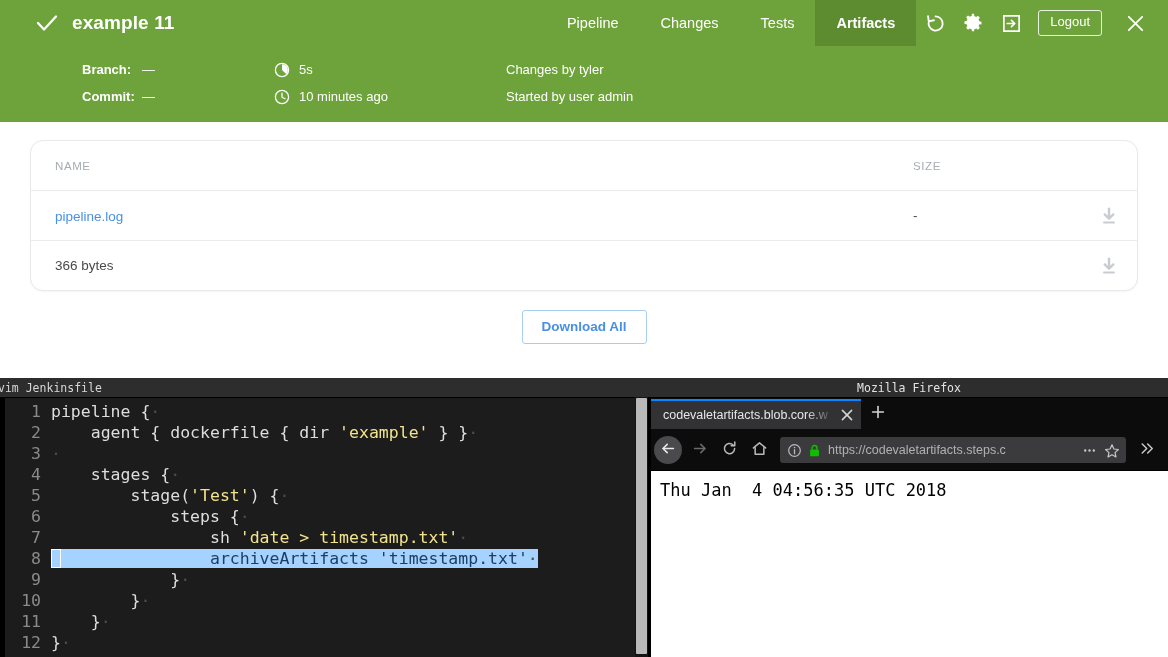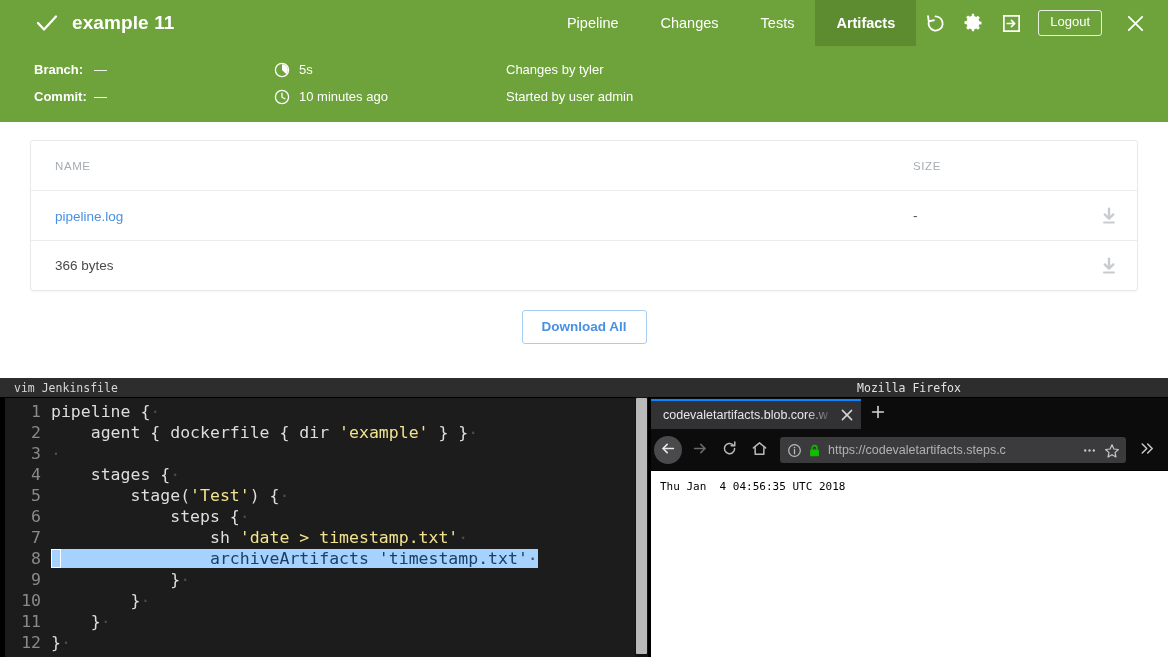--- a/index.html
+++ b/index.html
@@ -108,40 +108,41 @@
   .jk-meta-col { position: absolute; }
   .jk-meta-row {
     display: flex;
     align-items: center;
     height: 27px;
   }
   .jk-meta-label {
     font-weight: bold;
     width: 60px;
     flex: 0 0 auto;
+    margin-left: 48px;
   }
   .jk-meta-val { color: #ffffff; }
   .jk-meta-ic {
     width: 16px; height: 16px;
     margin-right: 9px;
     flex: 0 0 auto;
   }
   .jk-meta-ic svg { display: block; }
 
   
   .jk-body {
     background: #ffffff;
     height: 256px;
     padding-top: 18px;
   }
   .jk-table {
     width: 1106px;
     margin: 0 auto;
     border: 1px solid #e8e9ea;
-    border-radius: 3px;
+    border-radius: 13px;
     box-shadow: 0 1px 2px rgba(0,0,0,.04);
     background: #ffffff;
   }
   .jk-tr {
     display: flex;
     align-items: center;
     height: 49px;
     border-bottom: 1px solid #ececec;
     padding-left: 24px;
     padding-right: 18px;
@@ -206,21 +207,21 @@
     overflow: hidden;
   }
   .vim-titlebar {
     height: 19px;
     background: #2d2d2d;
     color: #d7d7d7;
     font-family: "DejaVu Sans Mono", monospace;
     font-size: 11.5px;
     display: flex;
     align-items: center;
-    padding-left: 16px;
+    padding-left: 0px;
     border-bottom: 1px solid #000;
   }
   .vim-titlebar span { margin-left: -2px; }
   .vim-body {
     position: relative;
     height: 260px;
     background: #1c1c1c;
     padding-top: 3px;
     box-sizing: border-box;
     border-left: 5px solid #000;
@@ -389,21 +390,21 @@
   .ff-u-ic svg { display:block; }
   .ff-page {
     background: #ffffff;
     height: 188px;
     padding: 9px 0 0 12px;
     border-top: 1px solid #000;
     box-sizing: border-box;
   }
   .ff-page-text {
     font-family: "DejaVu Sans Mono", monospace;
-    font-size: 11px;
+    font-size: 17px;
     color: #000000;
     white-space: pre;
   }
   .ff-edge-left {
     position: absolute;
     left: 0; top: 19px;
     width: 3px; height: 260px;
     background: #000;
   }
 </style>

